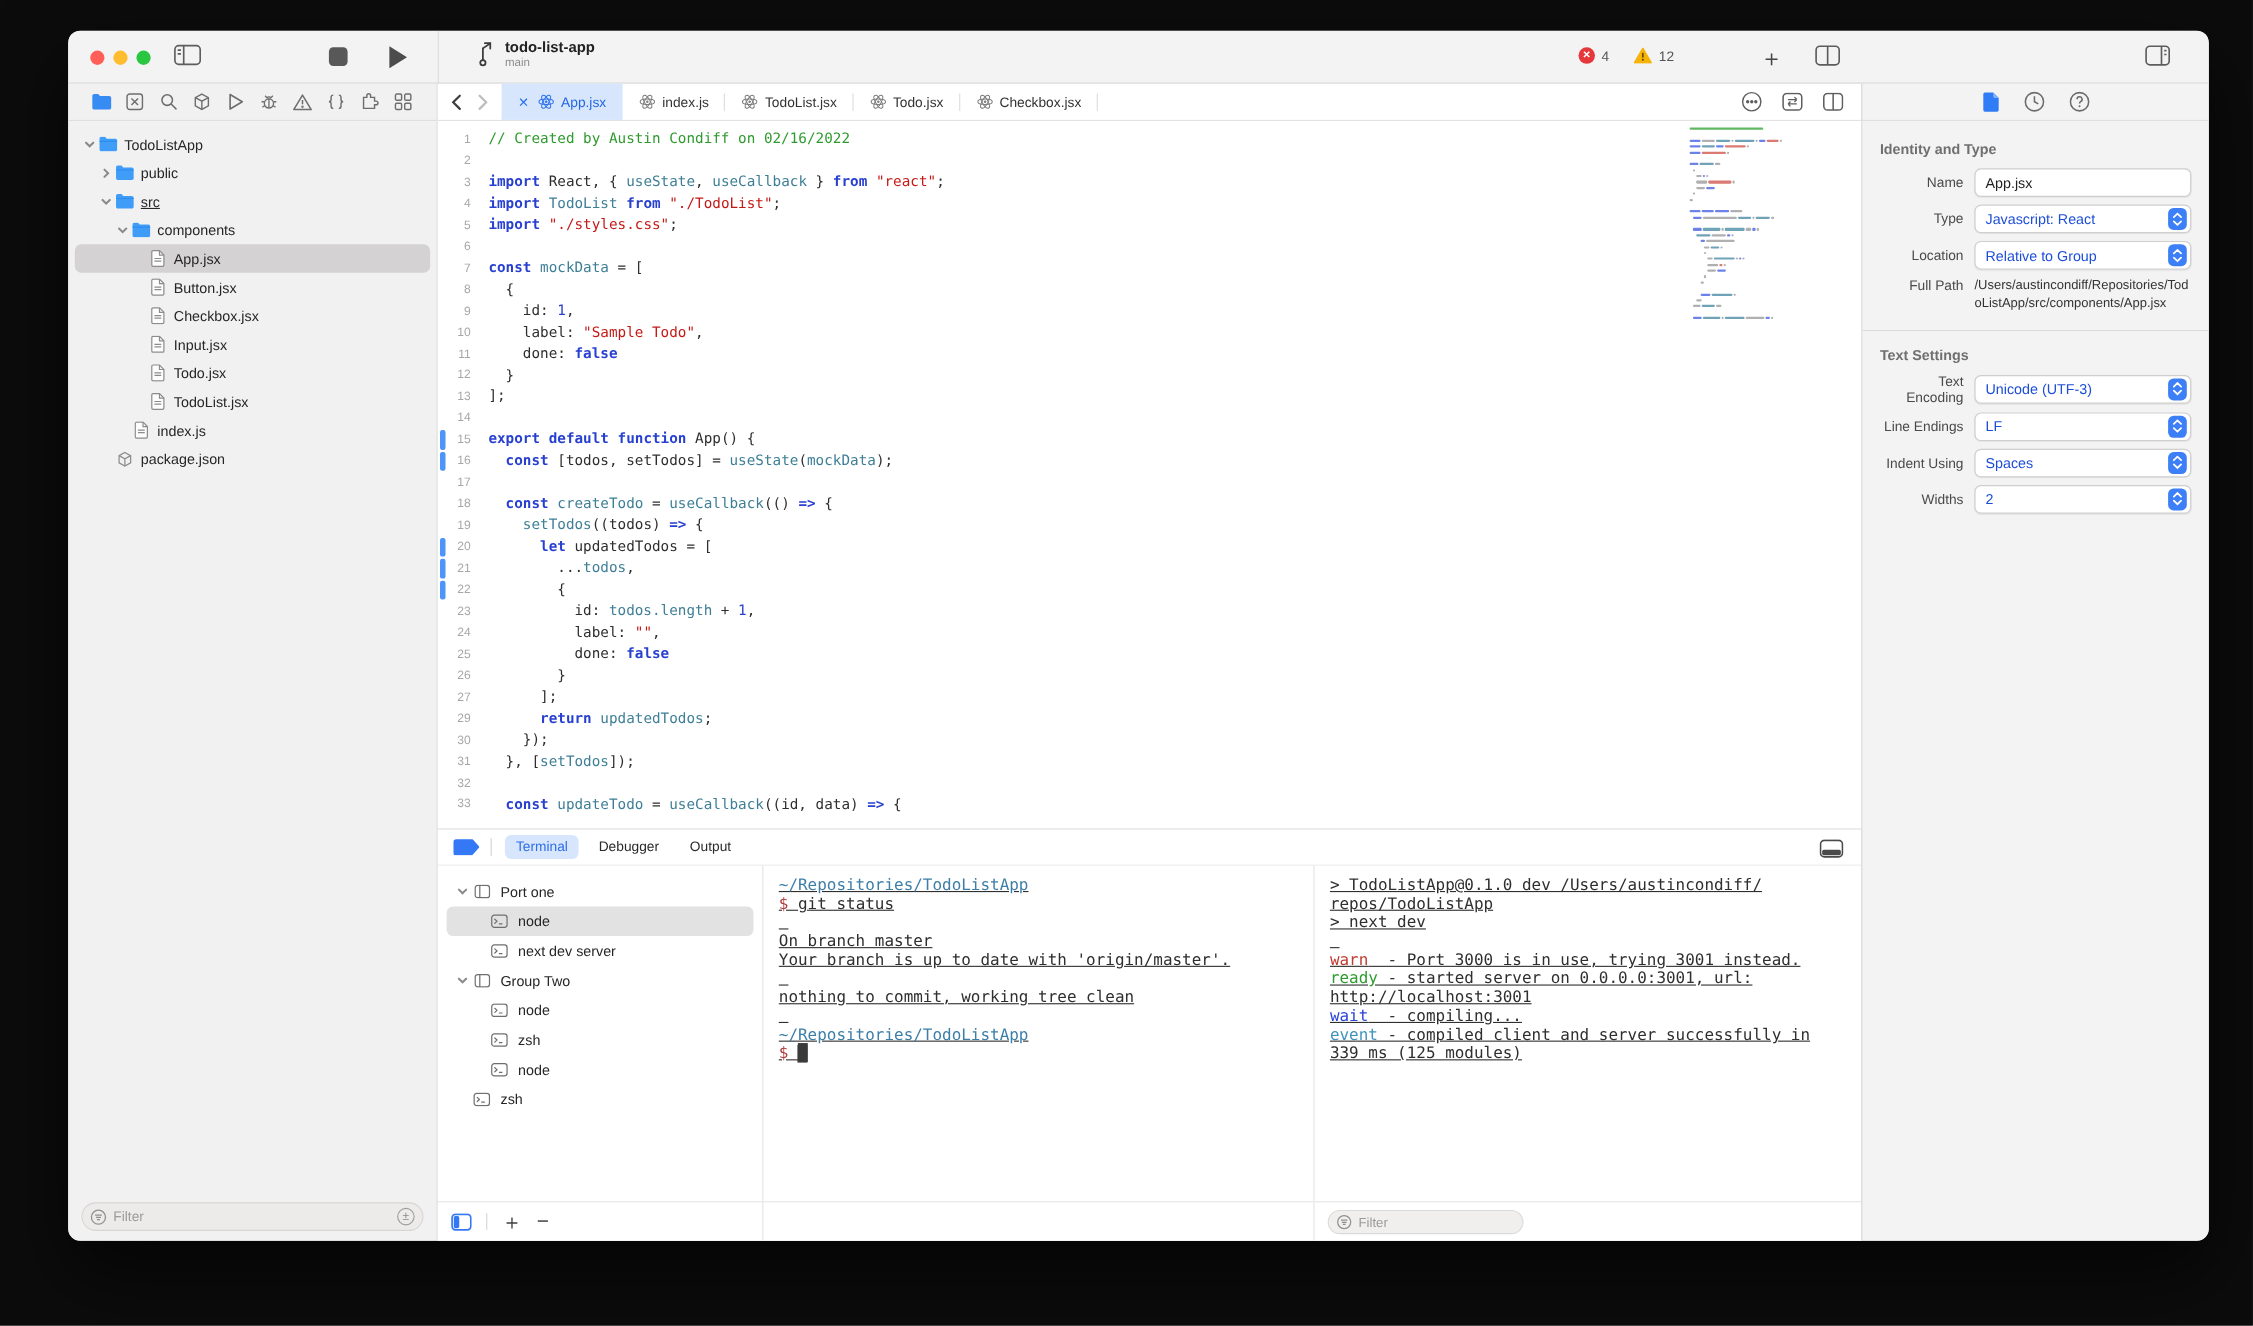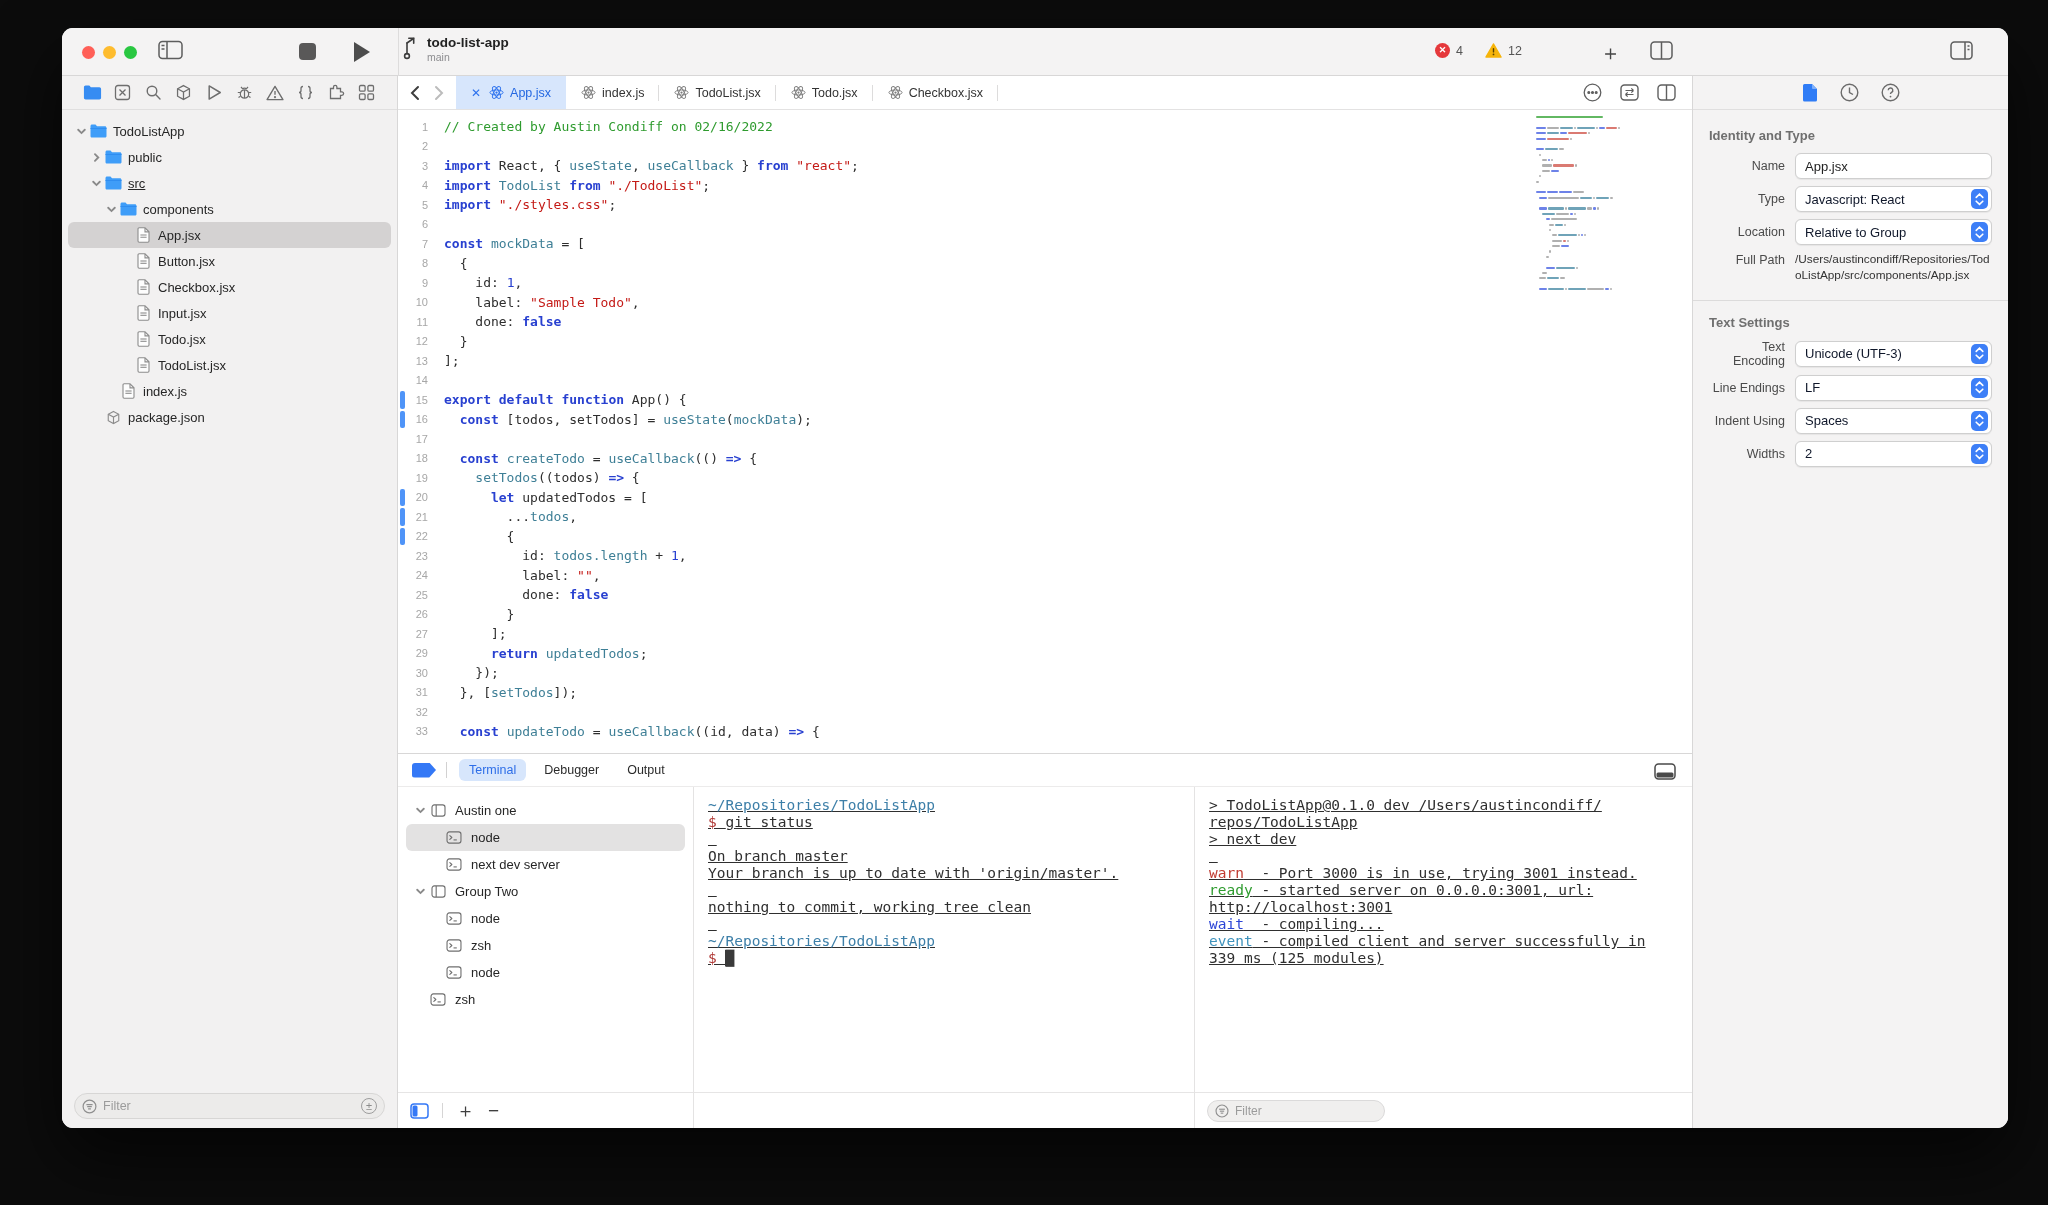--- a/index.html
+++ b/index.html
@@ -10,21 +10,21 @@
   
   .titlebar{position:relative;height:48px;flex:0 0 48px;background:#f4f3f3;border-bottom:1px solid #d8d7d7;}
   .tl{position:absolute;top:18px;width:13px;height:13px;border-radius:50%;}
   .tl.red{left:20px;background:#ff5f57;}.tl.yel{left:41px;background:#febc2e;}.tl.grn{left:62px;background:#29c741;}
   .tb-icon{position:absolute;top:12px;color:#5d5d5d;}
   .sidebar-toggle{left:96px;}
   .stop-btn{position:absolute;left:237px;top:15px;width:17px;height:17px;border-radius:4px;background:#595858;}
   .play-btn{position:absolute;left:292px;top:14px;width:0;height:0;border-left:16px solid #4c4c4c;
     border-top:10px solid transparent;border-bottom:10px solid transparent;}
   .tb-divider{position:absolute;left:336px;top:0;width:1px;height:48px;background:#dddcdc;}
-  .project-cluster{position:absolute;left:340px;top:7px;display:flex;align-items:flex-start;gap:7px;}
+  .project-cluster{position:absolute;left:372px;top:7px;display:flex;align-items:center;gap:7px;}
   .project-meta{display:flex;flex-direction:column;line-height:1.15;}
   .project-name{font-size:13.5px;font-weight:700;color:#222;}
   .project-branch{font-size:10.5px;color:#8d8d90;}
   .scheme-pill{position:absolute;left:686px;top:9px;width:636px;height:31px;border-radius:8px;
     background:#eceaea;border:1px solid #e2e0e0;display:flex;align-items:center;padding:0 9px 0 12px;}
   .scheme-left{display:flex;align-items:center;gap:8px;font-size:13px;color:#2c2c2c;}
   .scheme-right{margin-left:auto;display:flex;align-items:center;gap:9px;font-size:13px;color:#2c2c2c;}
   .spinner{width:17px;height:17px;border-radius:50%;border:2.5px solid #d3d2d2;border-top-color:#3478f6;border-right-color:#3478f6;}
   .issues{position:absolute;left:1373px;top:15px;display:flex;align-items:center;gap:6px;font-size:12.5px;color:#555;}
   .err-badge{width:15px;height:15px;border-radius:50%;background:#e5383b;color:#fff;font-size:9px;font-weight:700;
@@ -106,21 +106,21 @@
   .insp-icons{height:34px;flex:0 0 34px;display:flex;align-items:center;justify-content:center;gap:22px;
     border-bottom:1px solid #e0dfdf;color:#6b6b6b;}
   .insp-body{padding:4px 16px;overflow:hidden;}
   .insp-h{font-size:13px;font-weight:700;color:#6f6f6f;margin:14px 0 10px;}
   .insp-row{display:flex;align-items:center;margin-bottom:7px;}
   .insp-row.top{align-items:flex-start;}
   .insp-label{width:86px;flex:0 0 86px;text-align:right;font-size:12.5px;color:#4a4a4a;padding-right:10px;}
   .insp-row.top .insp-label{padding-top:1px;}
   .insp-input{flex:1;height:26px;background:#fff;border:1px solid #cfcfcf;border-radius:6px;font-size:13px;color:#222;
     display:flex;align-items:center;padding:0 9px;box-shadow:0 .5px 1px rgba(0,0,0,.06);}
-  .insp-select{flex:1;height:26px;background:#fff;border:1px solid #cfcfcf;border-radius:6px;font-size:13px;color:#0f172a;
+  .insp-select{flex:1;height:26px;background:#fff;border:1px solid #cfcfcf;border-radius:6px;font-size:13px;color:#1d4ed8;
     display:flex;align-items:center;justify-content:space-between;padding:0 3px 0 9px;box-shadow:0 .5px 1px rgba(0,0,0,.06);}
   .stepper{width:17px;height:20px;border-radius:5px;background:#3d7ff7;display:flex;flex-direction:column;
     align-items:center;justify-content:center;gap:1px;}
   .insp-text{flex:1;font-size:11.8px;color:#333;line-height:1.35;word-break:break-all;}
   .insp-div{border-top:1px solid #dcdbdb;margin:16px -16px 2px;}
   svg{display:block;}
 </style>
 </head>
 <body>
 
@@ -735,21 +735,21 @@
                     <svg width="11" height="11" viewBox="0 0 10 10" fill="none" stroke="#8a8a8a" stroke-width="1.7" stroke-linecap="round">
                       <path d="M2 3.4l3 3 3-3"></path>
                     </svg>
                   </span>
                   <span class="sess-ic">
                     <svg width="15" height="13" viewBox="0 0 16 14" fill="none" stroke="#6f6f6f" stroke-width="1.2">
                       <rect x="1" y="1" width="14" height="12" rx="2.5"></rect>
                       <line x1="5.5" y1="1" x2="5.5" y2="13"></line>
                     </svg>
                   </span>
-                  <span>Austin one</span>
+                  <span>Port one</span>
                 </div>
                 <div class="sess-row selected" style="padding-left: 22px;">
                   <span class="sess-chev"></span>
                   <span class="sess-ic">
                     <svg width="16" height="13" viewBox="0 0 17 14" fill="none" stroke="#6f6f6f" stroke-width="1.2">
                       <rect x="1" y="1" width="15" height="12" rx="2.5"></rect>
                       <path d="M4 5l2.2 2L4 9" stroke-linecap="round" stroke-linejoin="round"></path>
                       <line x1="8" y1="9.6" x2="11.5" y2="9.6"></line>
                     </svg>
                   </span>

